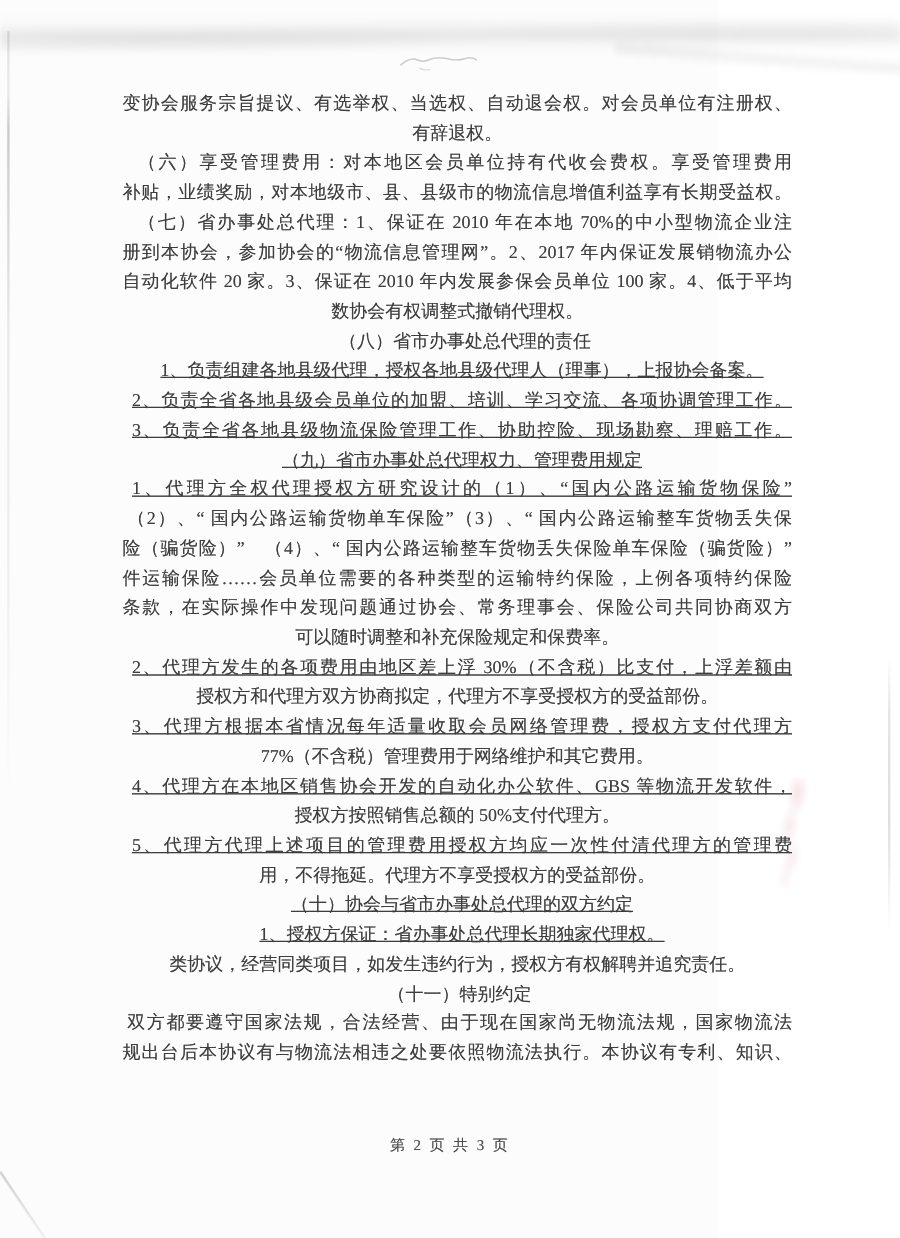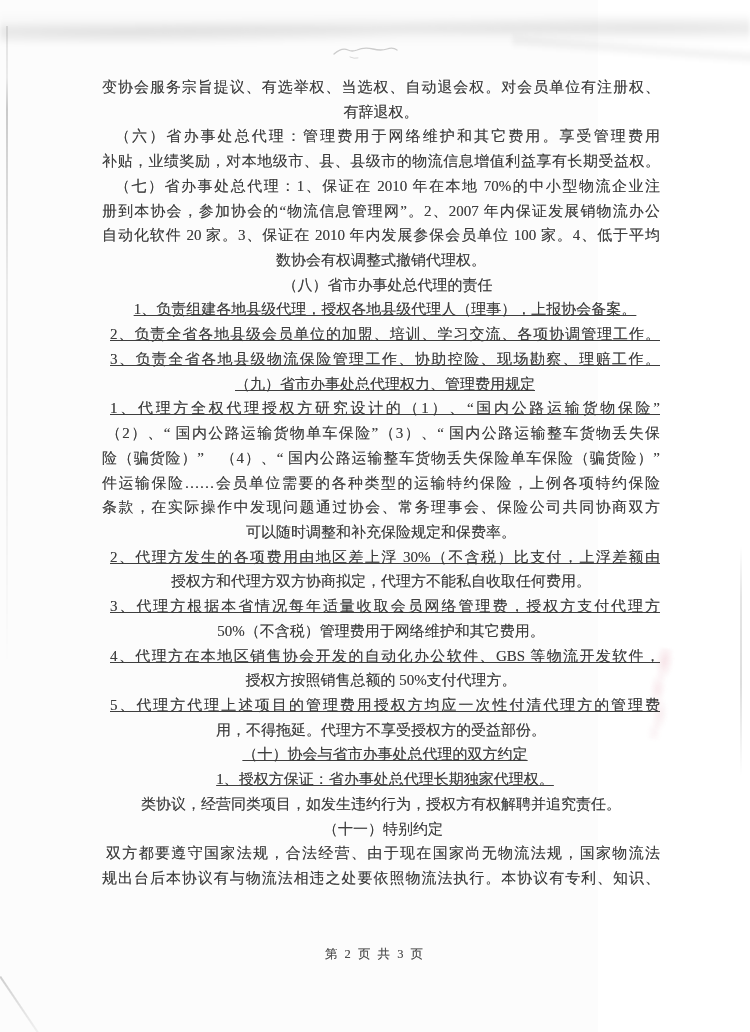--- a/index.html
+++ b/index.html
@@ -109,41 +109,41 @@
     </svg>
   </div>
 
   <div class="artifact pink-smudge"></div>
   <div class="artifact right-fold-line"></div>
   <div class="artifact corner-crease"></div>
 
   <main class="doc" id="doc-lines">
       <div class="line ind-0 fill">变协会服务宗旨提议、有选举权、当选权、自动退会权。对会员单位有注册权、</div>
       <div class="line ind-0">有辞退权。</div>
-      <div class="line ind-3 fill">（六）省办事处总代理：管理费用于网络维护和其它费用。享受管理费用</div>
+      <div class="line ind-3 fill">（六）享受管理费用：对本地区会员单位持有代收会费权。享受管理费用</div>
       <div class="line ind-0 fill">补贴，业绩奖励，对本地级市、县、县级市的物流信息增值利益享有长期受益权。</div>
       <div class="line ind-3 fill">（七）省办事处总代理：1、保证在 2010 年在本地 70%的中小型物流企业注</div>
-      <div class="line ind-0 fill">册到本协会，参加协会的“物流信息管理网”。2、2007 年内保证发展销物流办公</div>
+      <div class="line ind-0 fill">册到本协会，参加协会的“物流信息管理网”。2、2017 年内保证发展销物流办公</div>
       <div class="line ind-0 fill">自动化软件 20 家。3、保证在 2010 年内发展参保会员单位 100 家。4、低于平均</div>
       <div class="line ind-0">数协会有权调整式撤销代理权。</div>
       <div class="line ind-3">（八）省市办事处总代理的责任</div>
       <div class="line ind-2">1、负责组建各地县级代理，授权各地县级代理人（理事），上报协会备案。</div>
       <div class="line ind-2 fill">2、负责全省各地县级会员单位的加盟、培训、学习交流、各项协调管理工作。</div>
       <div class="line ind-2 fill">3、负责全省各地县级物流保险管理工作、协助控险、现场勘察、理赔工作。</div>
       <div class="line ind-2">（九）省市办事处总代理权力、管理费用规定</div>
       <div class="line ind-2 fill">1、代理方全权代理授权方研究设计的（1）、“国内公路运输货物保险”</div>
       <div class="line ind-1 fill">（2）、“ 国内公路运输货物单车保险”（3）、“ 国内公路运输整车货物丢失保</div>
       <div class="line ind-0 fill">险（骗货险）”　（4）、“ 国内公路运输整车货物丢失保险单车保险（骗货险）”</div>
       <div class="line ind-0 fill">件运输保险……会员单位需要的各种类型的运输特约保险，上例各项特约保险</div>
       <div class="line ind-0 fill">条款，在实际操作中发现问题通过协会、常务理事会、保险公司共同协商双方</div>
       <div class="line ind-0">可以随时调整和补充保险规定和保费率。</div>
       <div class="line ind-2 fill">2、代理方发生的各项费用由地区差上浮 30%（不含税）比支付，上浮差额由</div>
-      <div class="line ind-0">授权方和代理方双方协商拟定，代理方不能私自收取任何费用。</div>
+      <div class="line ind-0">授权方和代理方双方协商拟定，代理方不享受授权方的受益部份。</div>
       <div class="line ind-2 fill">3、代理方根据本省情况每年适量收取会员网络管理费，授权方支付代理方</div>
-      <div class="line ind-0">50%（不含税）管理费用于网络维护和其它费用。</div>
+      <div class="line ind-0">77%（不含税）管理费用于网络维护和其它费用。</div>
       <div class="line ind-2 fill">4、代理方在本地区销售协会开发的自动化办公软件、GBS 等物流开发软件，</div>
       <div class="line ind-0">授权方按照销售总额的 50%支付代理方。</div>
       <div class="line ind-2 fill">5、代理方代理上述项目的管理费用授权方均应一次性付清代理方的管理费</div>
       <div class="line ind-0">用，不得拖延。代理方不享受授权方的受益部份。</div>
       <div class="line ind-2">（十）协会与省市办事处总代理的双方约定</div>
       <div class="line ind-2">1、授权方保证：省办事处总代理长期独家代理权。</div>
       <div class="line ind-0">类协议，经营同类项目，如发生违约行为，授权方有权解聘并追究责任。</div>
       <div class="line ind-1">（十一）特别约定</div>
       <div class="line ind-1 fill">双方都要遵守国家法规，合法经营、由于现在国家尚无物流法规，国家物流法</div>
       <div class="line ind-0 fill">规出台后本协议有与物流法相违之处要依照物流法执行。本协议有专利、知识、</div>

